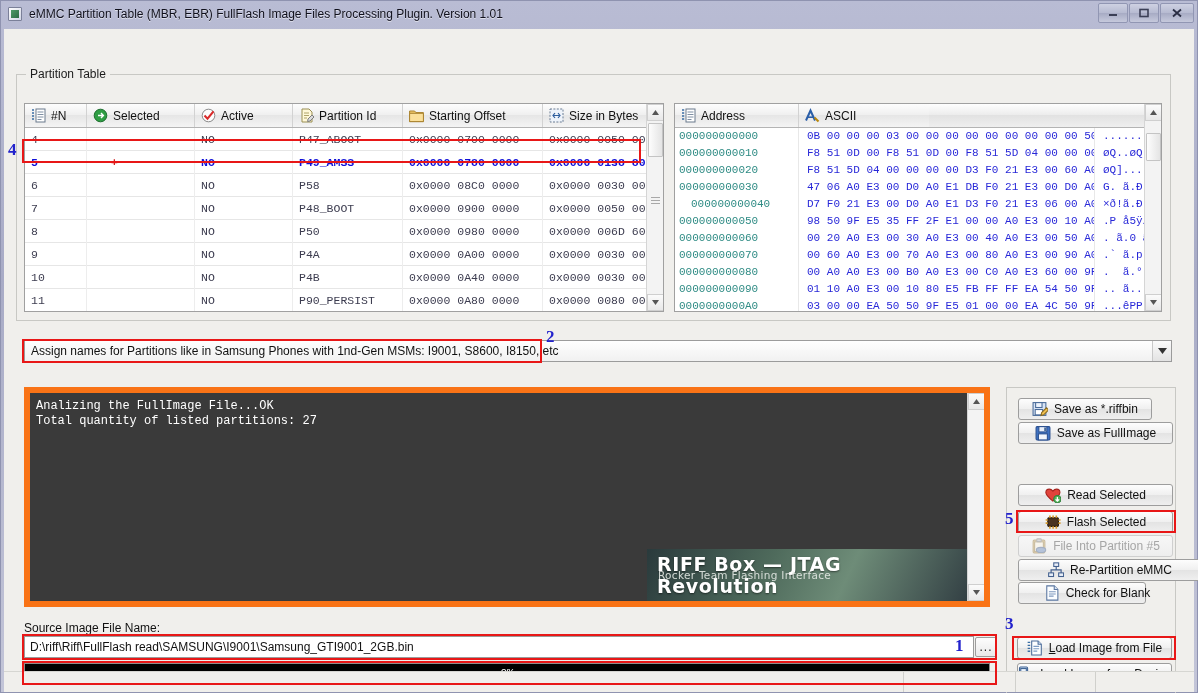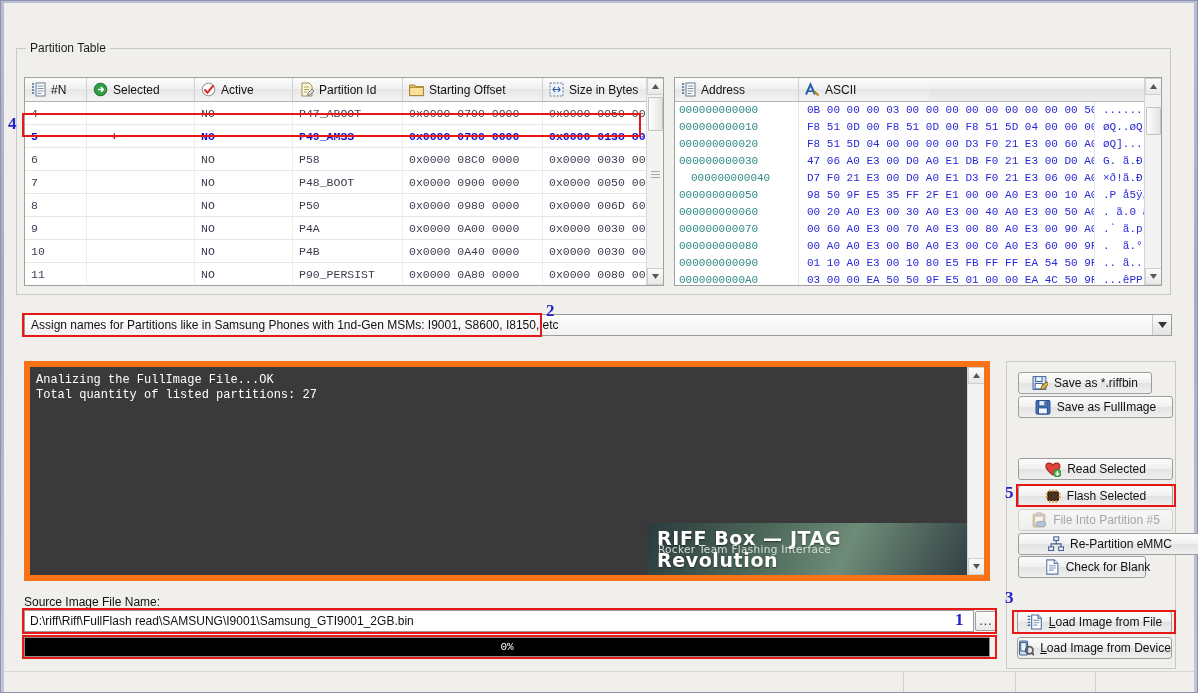--- a/index.html
+++ b/index.html
@@ -206,20 +206,41 @@
   
   .redbox{position:absolute;border:2px solid #e81717;pointer-events:none;}
   .marker{position:absolute;color:#2222cc;font-weight:bold;font-size:17px;
     font-family:"Liberation Serif",serif;}
 </style>
 </head>
 <body>
 
 <div id="window">
 
+  <div id="titlebar">
+    <div class="tb-icon"></div>
+    <div id="title-text">eMMC Partition Table (MBR, EBR) FullFlash Image Files Processing Plugin. Version 1.01</div>
+    <div class="wbtns">
+      <div class="wbtn">
+        <svg width="12" height="10" viewBox="0 0 12 10">
+            <rect x="2" y="6" width="8" height="2" fill="#3b3f56"></rect>
+          </svg>
+      </div>
+      <div class="wbtn">
+        <svg width="12" height="10" viewBox="0 0 12 10">
+            <rect x="2" y="1.5" width="8" height="7" fill="none" stroke="#3b3f56" stroke-width="1.6"></rect>
+          </svg>
+      </div>
+      <div class="wbtn close">
+        <svg width="12" height="10" viewBox="0 0 12 10">
+            <path d="M2 1.5 L10 8.5 M10 1.5 L2 8.5" stroke="#2a2e44" stroke-width="1.8" fill="none"></path>
+          </svg>
+      </div>
+    </div>
+  </div>
 
   <div id="client">
 
     <div class="groupbox" style="left:12px; top:45px; width:1155px; height:247px;">
       <span class="gb-label">Partition Table</span>
     </div>
 
     <div class="grid" id="ptable" style="left:20px; top:74px; width:640px; height:209px;">
       <div class="grid-head" id="pthead">
           <div class="gh" style="width: 62px; flex: 0 0 62px;">

